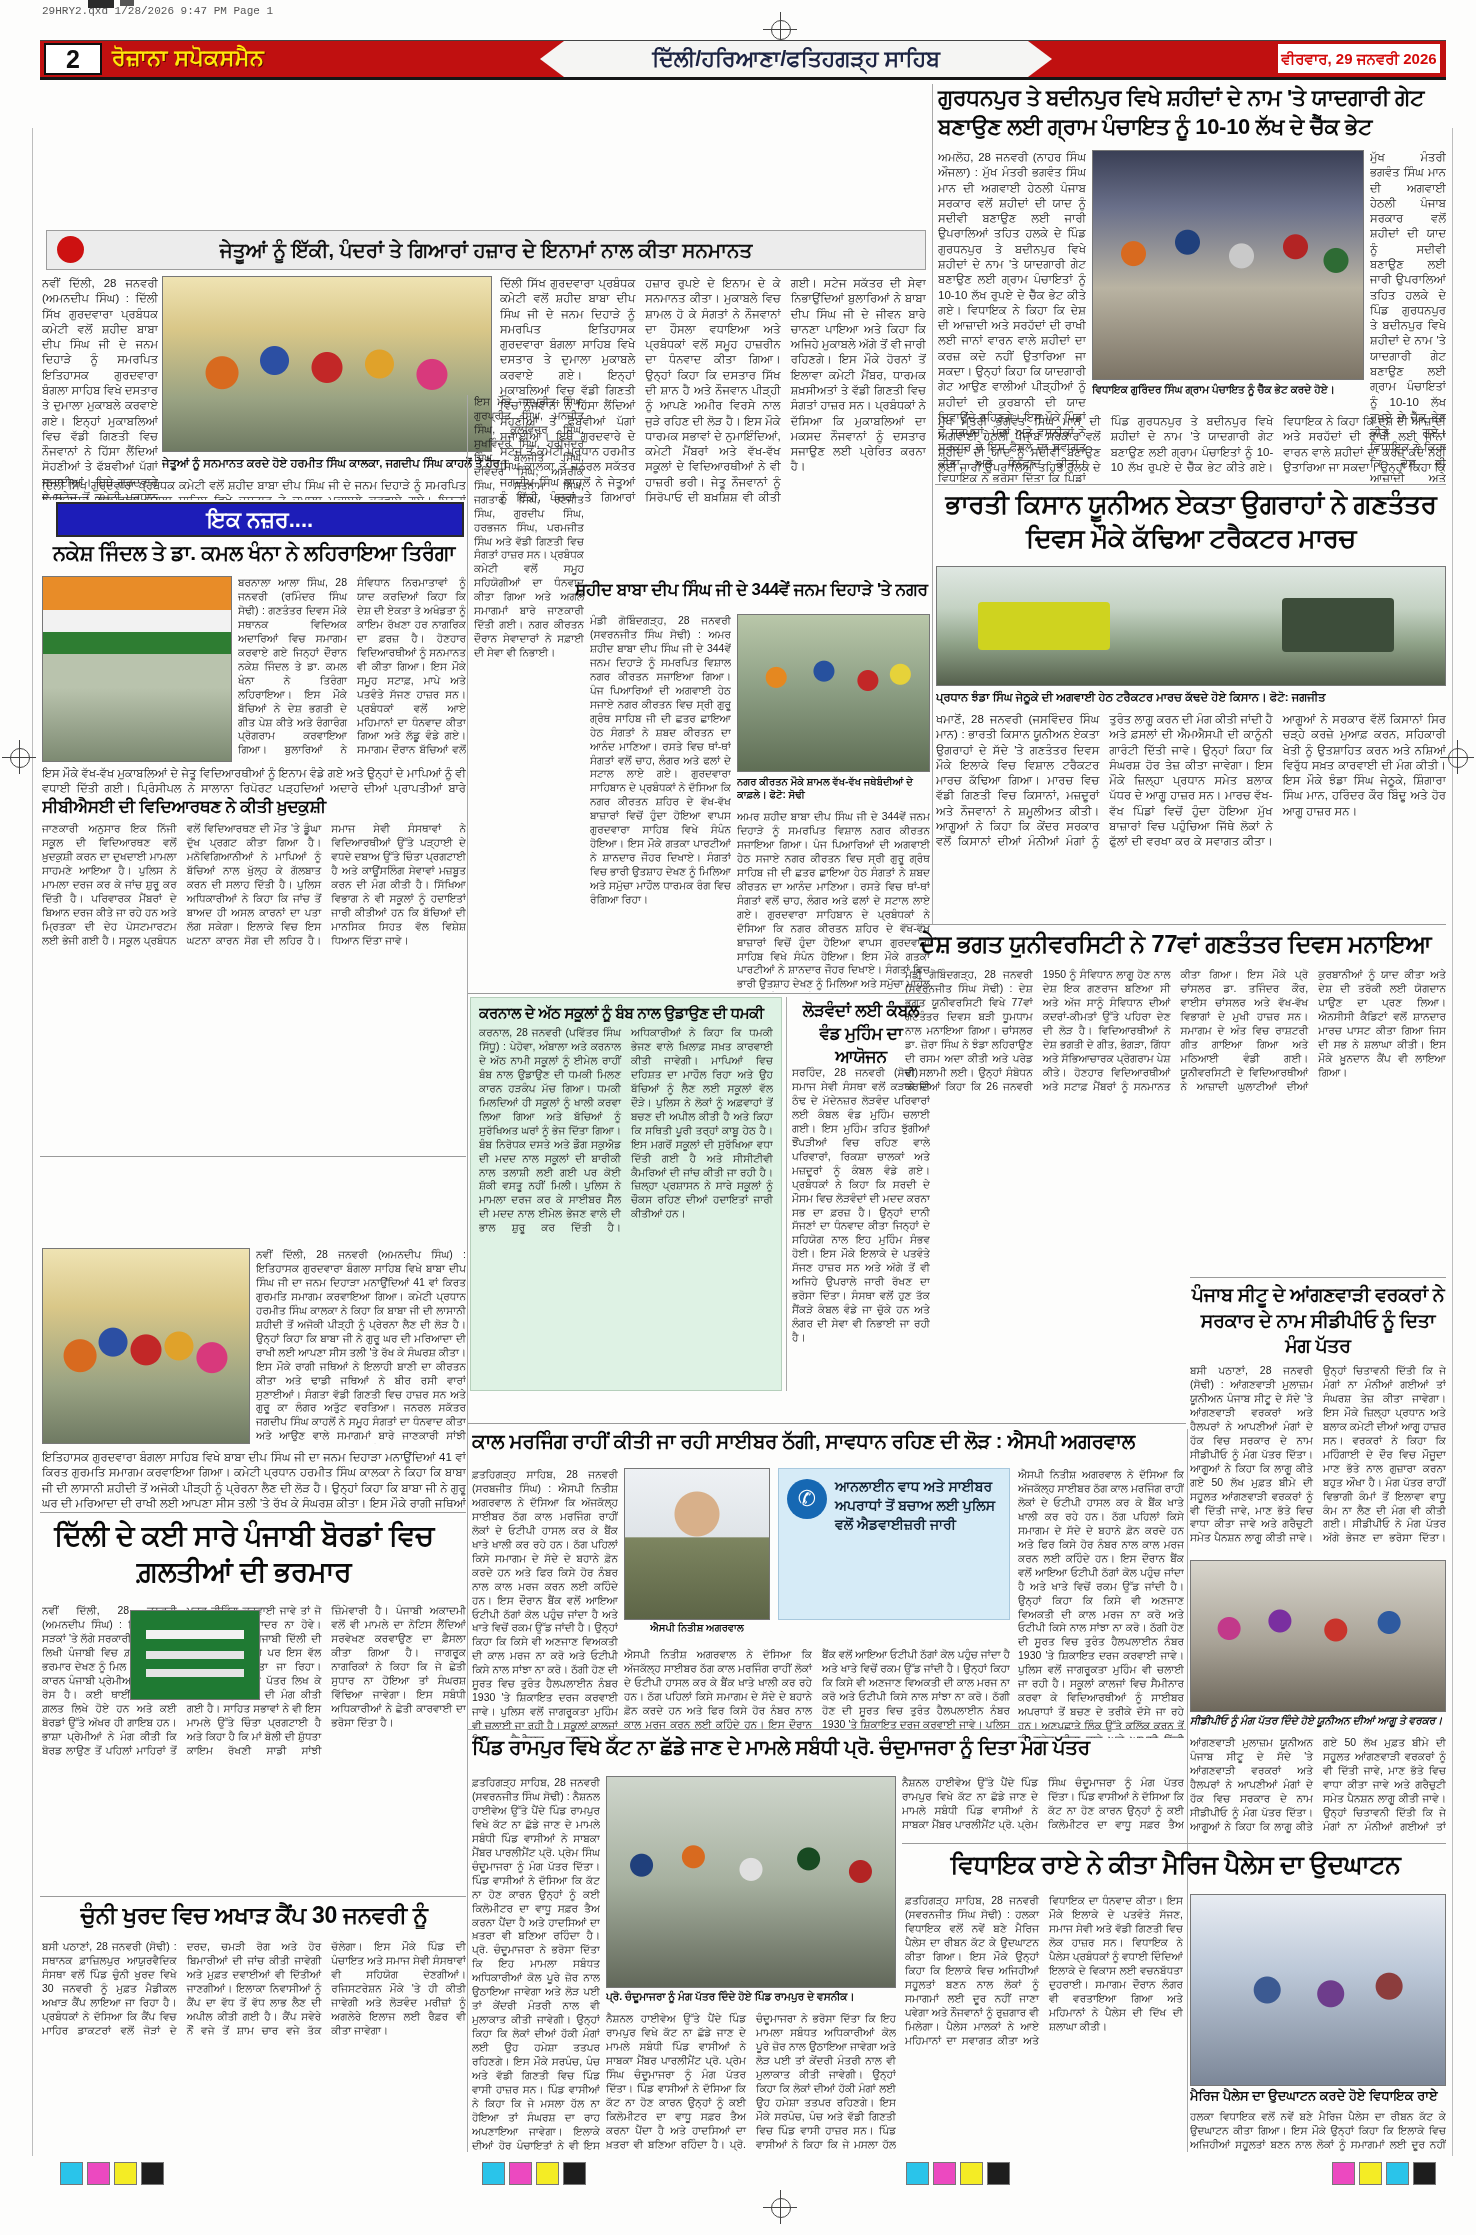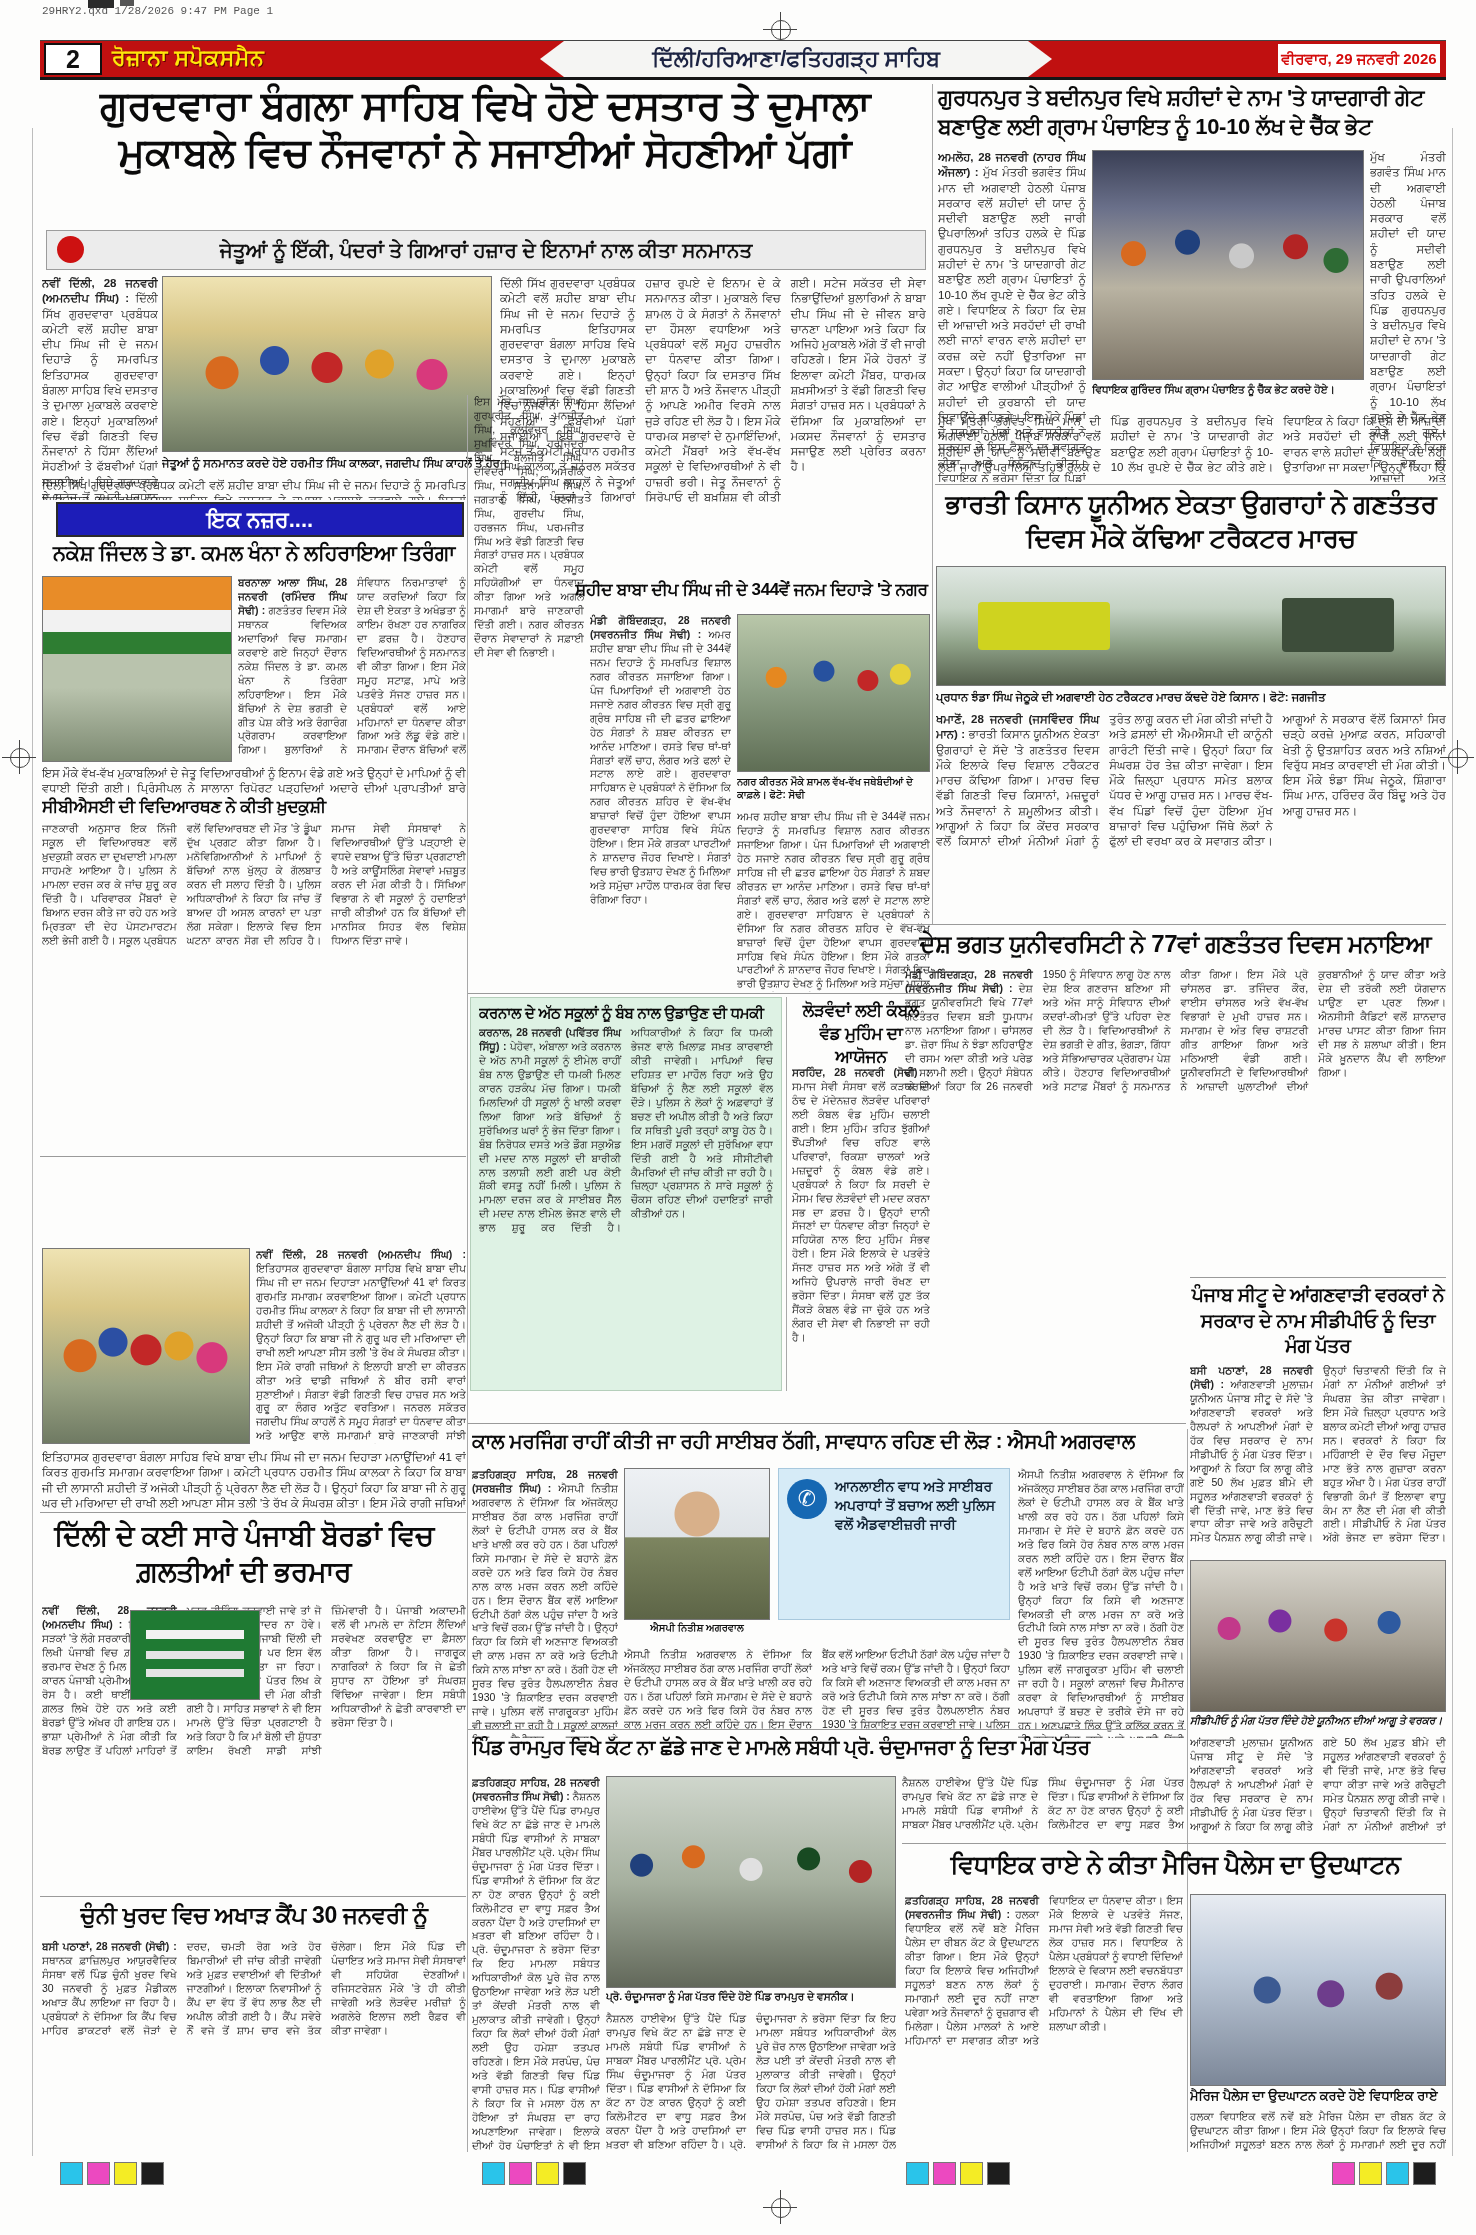--- a/index.html
+++ b/index.html
@@ -13,21 +13,21 @@
   .papername{color:#ffe70a;font-weight:800;font-size:22px;letter-spacing:.5px;text-shadow:1px 1px 0 #5d0000;}
   .centerpanel{background:#f5f5f3;clip-path:polygon(24px 0,calc(100% - 24px) 0,100% 50%,calc(100% - 24px) 100%,24px 100%,0 50%);
                text-align:center;font-weight:800;font-size:22px;color:#1c2342;line-height:36px;}
   .datebox{background:#fff;border:1px solid #fff;text-align:center;font-weight:800;font-size:15px;color:#d40c0c;line-height:27px;}
   
   .hl{font-weight:800;color:#0a0a0a;letter-spacing:-.3px;}
   .center{text-align:center;}
   .nowrap{white-space:nowrap;overflow:hidden;}
   
   .bt{font-size:11.5px;line-height:1.33;text-align:justify;overflow:hidden;color:#222;}
-  .bt b{font-weight:700;}
+  .bt b{font-weight:400;}
   .sm{font-size:10.5px;}
   .cols2{column-count:2;column-gap:10px;}
   .cols3{column-count:3;column-gap:10px;}
   .cols4{column-count:4;column-gap:10px;}
   .caption{font-weight:700;font-size:11.5px;line-height:1.25;color:#111;overflow:hidden;}
   .photo{border:1px solid #777;box-sizing:border-box;}
   
   .ph-stage{background:
     radial-gradient(circle at 18% 55%, #d86a1f 0 16px, transparent 17px),
     radial-gradient(circle at 34% 48%, #2c4fa3 0 14px, transparent 15px),
@@ -119,21 +119,20 @@
       <span class="ring"></span>
     </div>
 
   <div class="abs masthead" style="left:40px;top:40px;width:1406px;height:36px;">
     <div class="abs numbox" style="left:4px;top:2px;width:54px;height:28px;">2</div>
     <div class="abs papername" style="left:72px;top:4px;">ਰੋਜ਼ਾਨਾ ਸਪੋਕਸਮੈਨ</div>
     <div class="abs centerpanel" style="left:500px;top:0;width:512px;height:36px;">ਦਿੱਲੀ/ਹਰਿਆਣਾ/ਫਤਿਹਗੜ੍ਹ ਸਾਹਿਬ</div>
     <div class="abs datebox" style="left:1238px;top:3px;width:160px;height:27px;">ਵੀਰਵਾਰ, 29 ਜਨਵਰੀ 2026</div>
   </div>
 
-  <div class="abs hl center" style="left:40px;top:82px;width:890px;font-size:40px;line-height:1.18;">ਗੁਰਦਵਾਰਾ ਬੰਗਲਾ ਸਾਹਿਬ ਵਿਖੇ ਹੋਏ ਦਸਤਾਰ ਤੇ ਦੁਮਾਲਾ ਮੁਕਾਬਲੇ ਵਿਚ ਨੌਜਵਾਨਾਂ ਨੇ ਸਜਾਈਆਂ ਸੋਹਣੀਆਂ ਪੱਗਾਂ</div>
   <div class="abs subband" style="left:46px;top:230px;width:878px;height:38px;">
     <span class="dot"></span>
     <span class="txt">ਜੇਤੂਆਂ ਨੂੰ ਇੱਕੀ, ਪੰਦਰਾਂ ਤੇ ਗਿਆਰਾਂ ਹਜ਼ਾਰ ਦੇ ਇਨਾਮਾਂ ਨਾਲ ਕੀਤਾ ਸਨਮਾਨਤ</span>
   </div>
   <div class="abs bt" style="left:42px;top:276px;width:116px;height:224px;">
     <b>ਨਵੀਂ ਦਿੱਲੀ, 28 ਜਨਵਰੀ (ਅਮਨਦੀਪ ਸਿੰਘ) :</b>
     <span>ਦਿੱਲੀ ਸਿੱਖ ਗੁਰਦਵਾਰਾ ਪ੍ਰਬੰਧਕ ਕਮੇਟੀ ਵਲੋਂ ਸ਼ਹੀਦ ਬਾਬਾ ਦੀਪ ਸਿੰਘ ਜੀ ਦੇ ਜਨਮ ਦਿਹਾੜੇ ਨੂੰ ਸਮਰਪਿਤ ਇਤਿਹਾਸਕ ਗੁਰਦਵਾਰਾ ਬੰਗਲਾ ਸਾਹਿਬ ਵਿਖੇ ਦਸਤਾਰ ਤੇ ਦੁਮਾਲਾ ਮੁਕਾਬਲੇ ਕਰਵਾਏ ਗਏ। ਇਨ੍ਹਾਂ ਮੁਕਾਬਲਿਆਂ ਵਿਚ ਵੱਡੀ ਗਿਣਤੀ ਵਿਚ ਨੌਜਵਾਨਾਂ ਨੇ ਹਿੱਸਾ ਲੈਂਦਿਆਂ ਸੋਹਣੀਆਂ ਤੇ ਫੱਬਵੀਆਂ ਪੱਗਾਂ ਸਜਾਈਆਂ। ਇਥੇ ਗੁਰਦਵਾਰੇ ਦੇ ਸਟੇਜ ਤੋਂ ਕਮੇਟੀ ਪ੍ਰਧਾਨ ਹਰਮੀਤ ਸਿੰਘ ਕਾਲਕਾ ਤੇ ਜਨਰਲ ਸਕੱਤਰ ਜਗਦੀਪ ਸਿੰਘ ਕਾਹਲੋਂ ਨੇ ਜੇਤੂਆਂ ਨੂੰ ਇੱਕੀ, ਪੰਦਰਾਂ ਤੇ ਗਿਆਰਾਂ ਹਜ਼ਾਰ ਰੁਪਏ ਦੇ ਇਨਾਮ ਦੇ ਕੇ ਸਨਮਾਨਤ ਕੀਤਾ। ਮੁਕਾਬਲੇ ਵਿਚ ਸ਼ਾਮਲ ਹੋ ਕੇ ਸੰਗਤਾਂ ਨੇ ਨੌਜਵਾਨਾਂ ਦਾ ਹੌਸਲਾ ਵਧਾਇਆ ਅਤੇ ਪ੍ਰਬੰਧਕਾਂ ਵਲੋਂ ਸਮੂਹ ਹਾਜ਼ਰੀਨ ਦਾ ਧੰਨਵਾਦ ਕੀਤਾ ਗਿਆ। ਉਨ੍ਹਾਂ ਕਿਹਾ ਕਿ ਦਸਤਾਰ ਸਿੱਖ ਦੀ ਸ਼ਾਨ ਹੈ ਅਤੇ ਨੌਜਵਾਨ ਪੀੜ੍ਹੀ ਨੂੰ ਆਪਣੇ ਅਮੀਰ ਵਿਰਸੇ ਨਾਲ ਜੁੜੇ ਰਹਿਣ ਦੀ ਲੋੜ ਹੈ। ਇਸ ਮੌਕੇ ਧਾਰਮਕ ਸਭਾਵਾਂ ਦੇ ਨੁਮਾਇੰਦਿਆਂ, ਕਮੇਟੀ ਮੈਂਬਰਾਂ ਅਤੇ ਵੱਖ-ਵੱਖ ਸਕੂਲਾਂ ਦੇ ਵਿਦਿਆਰਥੀਆਂ ਨੇ ਵੀ ਹਾਜ਼ਰੀ ਭਰੀ। ਜੇਤੂ ਨੌਜਵਾਨਾਂ ਨੂੰ ਸਿਰੋਪਾਓ ਦੀ ਬਖ਼ਸ਼ਿਸ਼ ਵੀ ਕੀਤੀ ਗਈ। ਸਟੇਜ ਸਕੱਤਰ ਦੀ ਸੇਵਾ ਨਿਭਾਉਂਦਿਆਂ ਬੁਲਾਰਿਆਂ ਨੇ ਬਾਬਾ ਦੀਪ ਸਿੰਘ ਜੀ ਦੇ ਜੀਵਨ ਬਾਰੇ ਚਾਨਣਾ ਪਾਇਆ ਅਤੇ ਕਿਹਾ ਕਿ ਅਜਿਹੇ ਮੁਕਾਬਲੇ ਅੱਗੇ ਤੋਂ ਵੀ ਜਾਰੀ ਰਹਿਣਗੇ। ਇਸ ਮੌਕੇ ਹੋਰਨਾਂ ਤੋਂ ਇਲਾਵਾ ਕਮੇਟੀ ਮੈਂਬਰ, ਧਾਰਮਕ ਸ਼ਖ਼ਸੀਅਤਾਂ ਤੇ ਵੱਡੀ ਗਿਣਤੀ ਵਿਚ ਸੰਗਤਾਂ ਹਾਜ਼ਰ ਸਨ। ਪ੍ਰਬੰਧਕਾਂ ਨੇ ਦੱਸਿਆ ਕਿ ਮੁਕਾਬਲਿਆਂ ਦਾ ਮਕਸਦ ਨੌਜਵਾਨਾਂ ਨੂੰ ਦਸਤਾਰ ਸਜਾਉਣ ਲਈ ਪ੍ਰੇਰਿਤ ਕਰਨਾ ਹੈ।</span>
   </div>
   <div class="abs photo ph-stage" style="left:162px;top:276px;width:330px;height:176px;"></div>
   <div class="abs caption" style="left:162px;top:456px;width:560px;height:18px;">ਜੇਤੂਆਂ ਨੂੰ ਸਨਮਾਨਤ ਕਰਦੇ ਹੋਏ ਹਰਮੀਤ ਸਿੰਘ ਕਾਲਕਾ, ਜਗਦੀਪ ਸਿੰਘ ਕਾਹਲੋਂ ਤੇ ਹੋਰ।</div>

